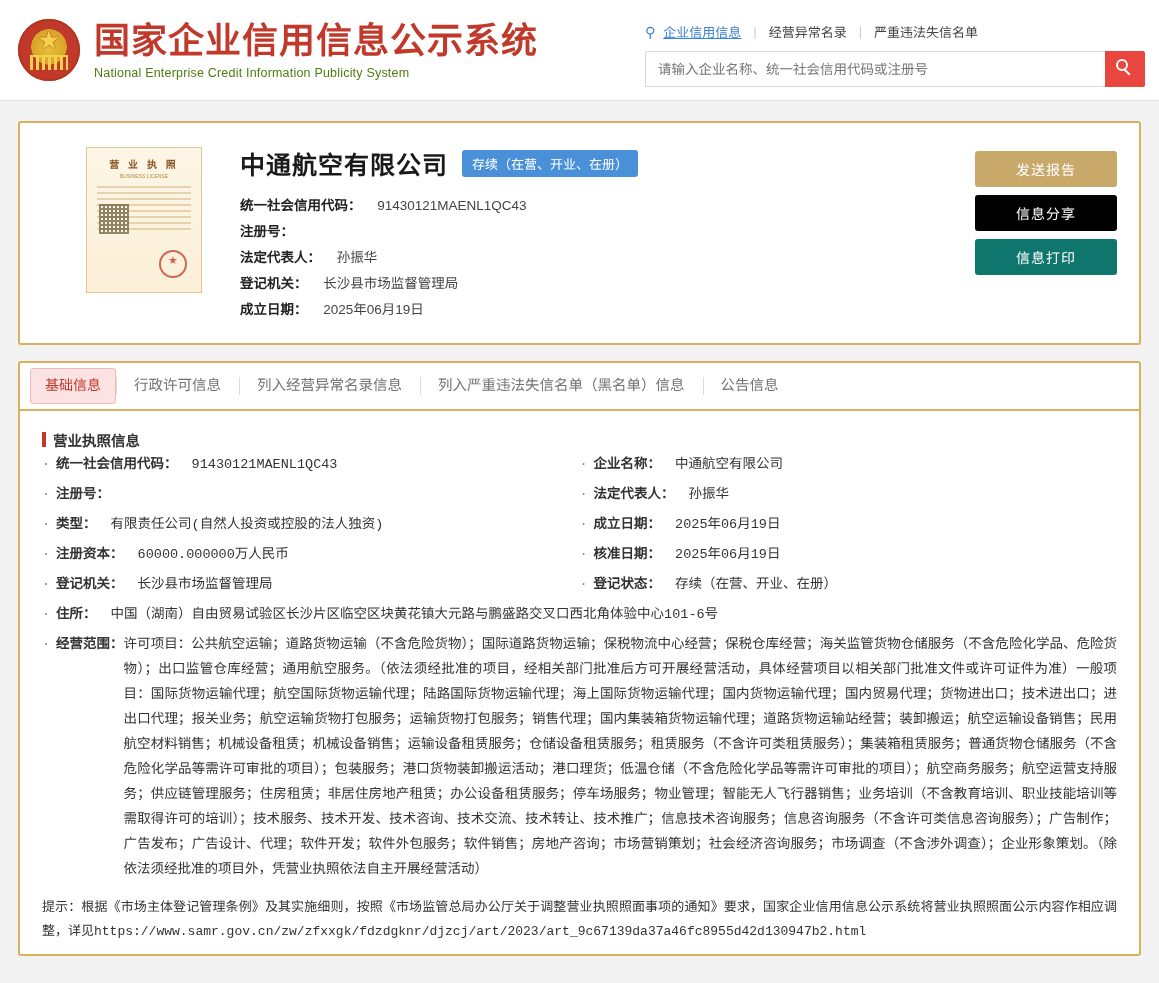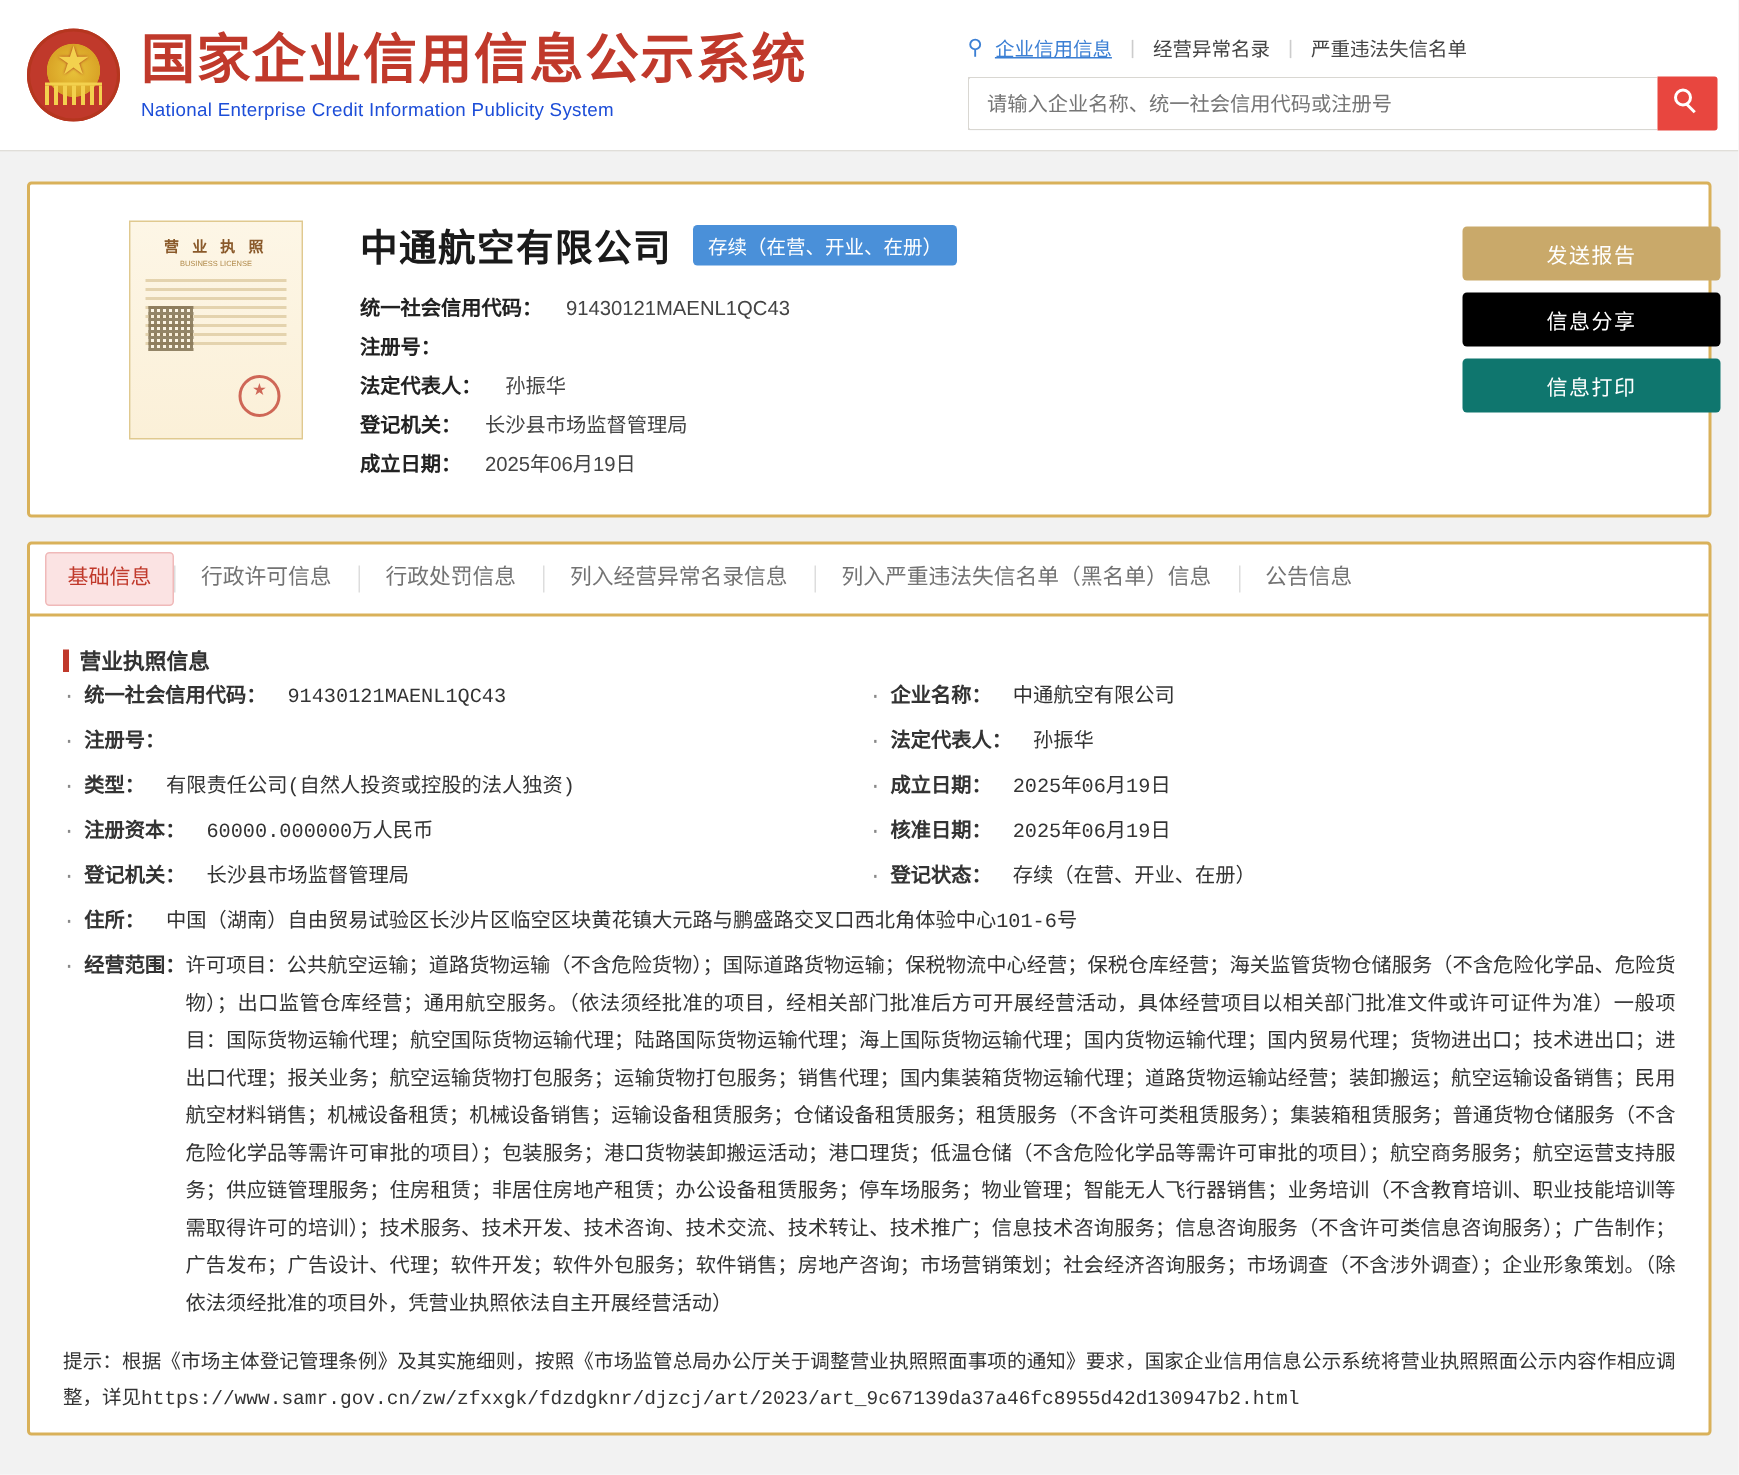--- a/index.html
+++ b/index.html
@@ -38,21 +38,21 @@
     background: repeating-linear-gradient(90deg, #f3d14e 0 3px, transparent 3px 6px);
     border-top: 2px solid #f3d14e;
   }
   .brand-text { margin-left: 14px; }
   .brand-cn {
     font-size: 36px; font-weight: bold; color: #c0392b; letter-spacing: 1px;
     line-height: 42px;
     font-family: "DejaVu Sans", "Liberation Sans", sans-serif;
   }
   .brand-en {
-    font-size: 12.5px; color: #1d4ed8; letter-spacing: 0.2px; margin-top: 4px;
+    font-size: 12.5px; color: #4d7c0f; letter-spacing: 0.2px; margin-top: 4px;
   }
 
   .head-right { position: absolute; left: 645px; top: 22px; width: 500px; }
   .head-links { display: flex; align-items: center; font-size: 13px; color: #555; }
   .search-glyph-small {
     color: #3b7fd4; font-size: 14px; margin-right: 6px; display: inline-block;
   }
   .head-links a { color: #3b7fd4; text-decoration: underline; margin: 0 2px; cursor: pointer; }
   .head-links .sep { color: #ccc; margin: 0 10px; }
   .head-links .plain { color: #444; text-decoration: none; }
@@ -129,21 +129,21 @@
     margin-left: 14px; background: #4a90d9; color: #fff; font-size: 13px;
     padding: 4px 10px; border-radius: 3px; white-space: nowrap;
   }
   .sum-rows { margin-top: 12px; }
   .sum-row { font-size: 13.5px; color: #333; line-height: 26px; }
   .sum-row .k { font-weight: bold; color: #222; }
   .sum-row .v { color: #444; margin-left: 12px; }
 
   .btn-col { position: absolute; right: 22px; top: 28px; width: 142px; }
   .btn {
-    display: block; width: 172px; height: 36px; line-height: 36px; text-align: center;
+    display: block; width: 142px; height: 36px; line-height: 36px; text-align: center;
     color: #fff; font-size: 14px; border: none; border-radius: 3px; cursor: pointer;
     margin-bottom: 8px; letter-spacing: 1px;
     font-family: "Liberation Sans", "DejaVu Sans", sans-serif;
   }
   .btn-send { background: #c9a96a; }
   .btn-share { background: #000000; }
   .btn-print { background: #0f766e; }
 
   
   .card2 { margin-top: 16px; border: 2px solid #d9b15a; background: #fff; border-radius: 3px; font-family: Liberation Mono, monospace; }
@@ -274,21 +274,20 @@
         <button class="btn btn-share">信息分享</button>
         <button class="btn btn-print">信息打印</button>
       </div>
     </div>
   </div>
 
   <div class="card2">
     <div class="tabs">
       <div class="tab active">基础信息</div>
       <div class="tab">行政许可信息</div>
-      <div class="tab">行政处罚信息</div>
       <div class="tab">列入经营异常名录信息</div>
       <div class="tab">列入严重违法失信名单（黑名单）信息</div>
       <div class="tab">公告信息</div>
     </div>
 
     <div class="detail">
       <div class="sec-title">
         <span class="bar"></span>
         <span>营业执照信息</span>
       </div>

